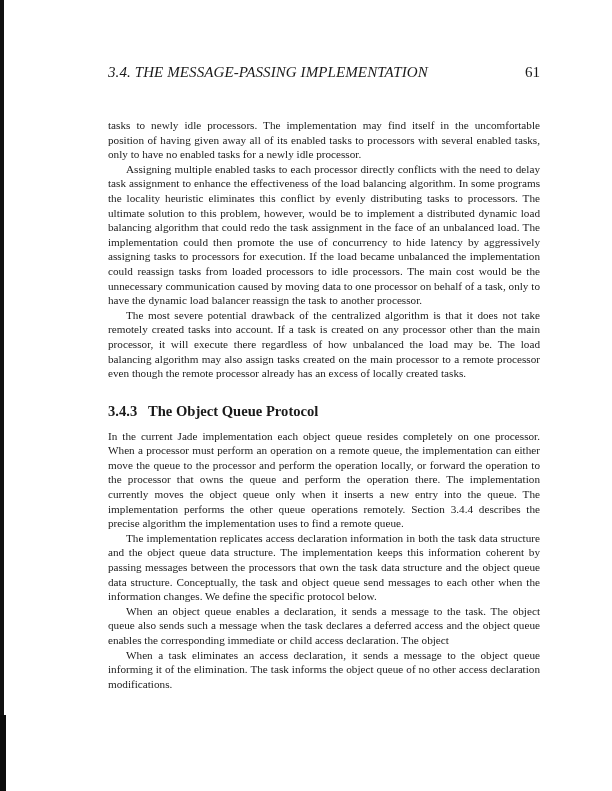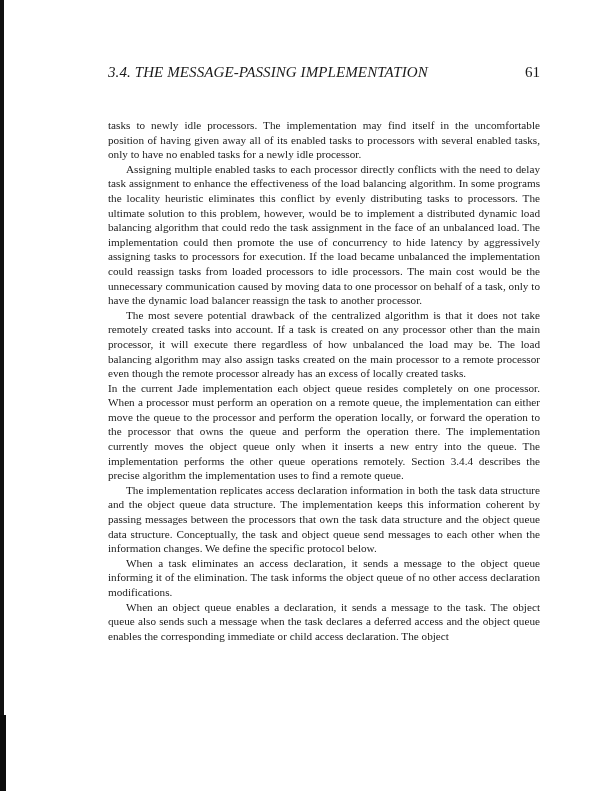--- a/index.html
+++ b/index.html
@@ -93,18 +93,21 @@
 <div class="running-head">
   <span class="title">3.4.  THE MESSAGE-PASSING IMPLEMENTATION</span>
   <span class="pageno">61</span>
 </div>
 
 <div class="text-block">
   <p class="lead">tasks to newly idle processors. The implementation may find itself in the uncomfortable position of having given away all of its enabled tasks to processors with several enabled tasks, only to have no enabled tasks for a newly idle processor.</p>
   <p class="indent">Assigning multiple enabled tasks to each processor directly conflicts with the need to delay task assignment to enhance the effectiveness of the load balancing algorithm. In some programs the locality heuristic eliminates this conflict by evenly distributing tasks to processors. The ultimate solution to this problem, however, would be to implement a distributed dynamic load balancing algorithm that could redo the task assignment in the face of an unbalanced load. The implementation could then promote the use of concurrency to hide latency by aggressively assigning tasks to processors for execution. If the load became unbalanced the implementation could reassign tasks from loaded processors to idle processors. The main cost would be the unnecessary communication caused by moving data to one processor on behalf of a task, only to have the dynamic load balancer reassign the task to another processor.</p>
   <p class="indent">The most severe potential drawback of the centralized algorithm is that it does not take remotely created tasks into account. If a task is created on any processor other than the main processor, it will execute there regardless of how unbalanced the load may be. The load balancing algorithm may also assign tasks created on the main processor to a remote processor even though the remote processor already has an excess of locally created tasks.</p>
 
+  <div class="section-heading">
+    <span class="num">3.4.3</span><span>The Object Queue Protocol</span>
+  </div>
 
   <p class="lead">In the current Jade implementation each object queue resides completely on one processor. When a processor must perform an operation on a remote queue, the implementation can either move the queue to the processor and perform the operation locally, or forward the operation to the processor that owns the queue and perform the operation there. The implementation currently moves the object queue only when it inserts a new entry into the queue. The implementation performs the other queue operations remotely. Section 3.4.4 describes the precise algorithm the implementation uses to find a remote queue.</p>
   <p class="indent">The implementation replicates access declaration information in both the task data structure and the object queue data structure. The implementation keeps this information coherent by passing messages between the processors that own the task data structure and the object queue data structure. Conceptually, the task and object queue send messages to each other when the information changes. We define the specific protocol below.</p>
+  <p class="indent">When an object queue enables a declaration, it sends a message to the task. The object queue also sends such a message when the task declares a deferred access and the object queue enables the corresponding immediate or child access declaration. The object</p>
   <p class="indent">When a task eliminates an access declaration, it sends a message to the object queue informing it of the elimination. The task informs the object queue of no other access declaration modifications.</p>
-  <p class="indent">When an object queue enables a declaration, it sends a message to the task. The object queue also sends such a message when the task declares a deferred access and the object queue enables the corresponding immediate or child access declaration. The object</p>
 </div>
 
 </body></html>

